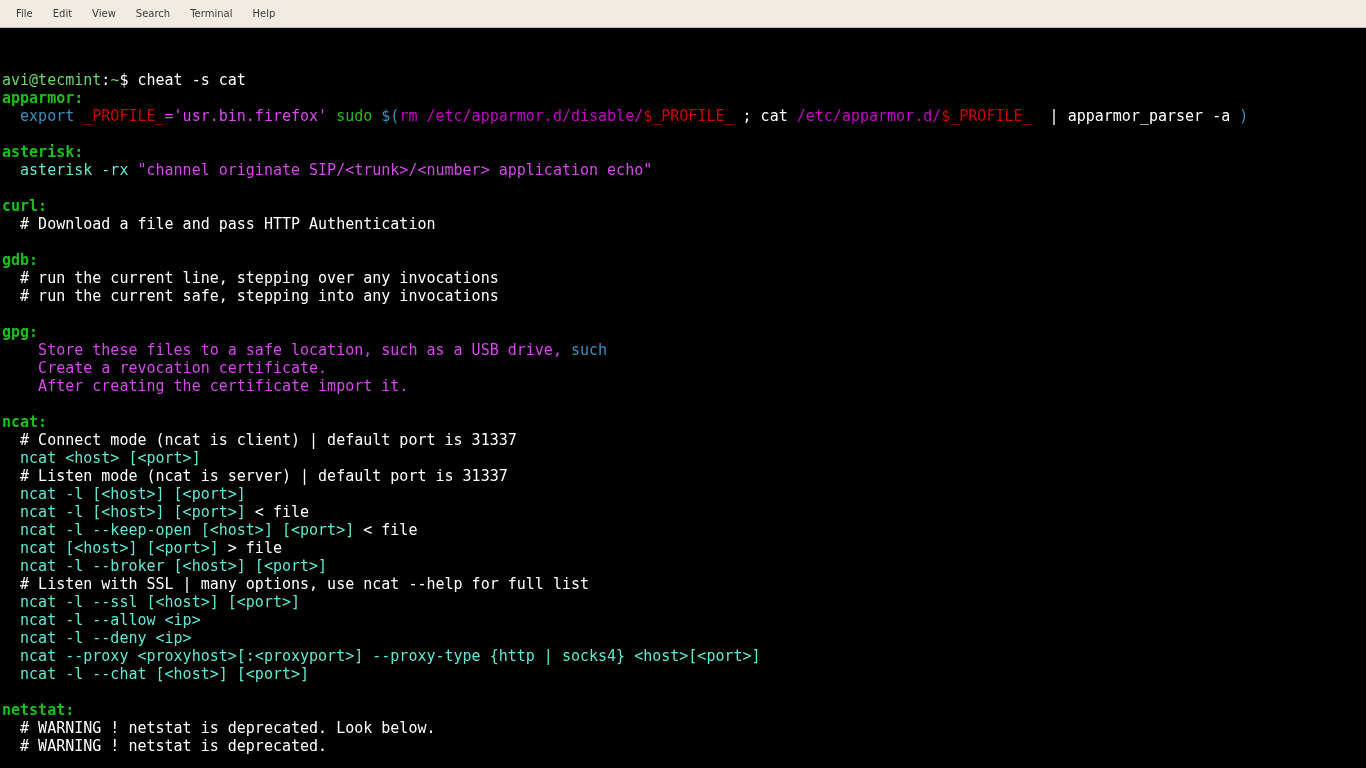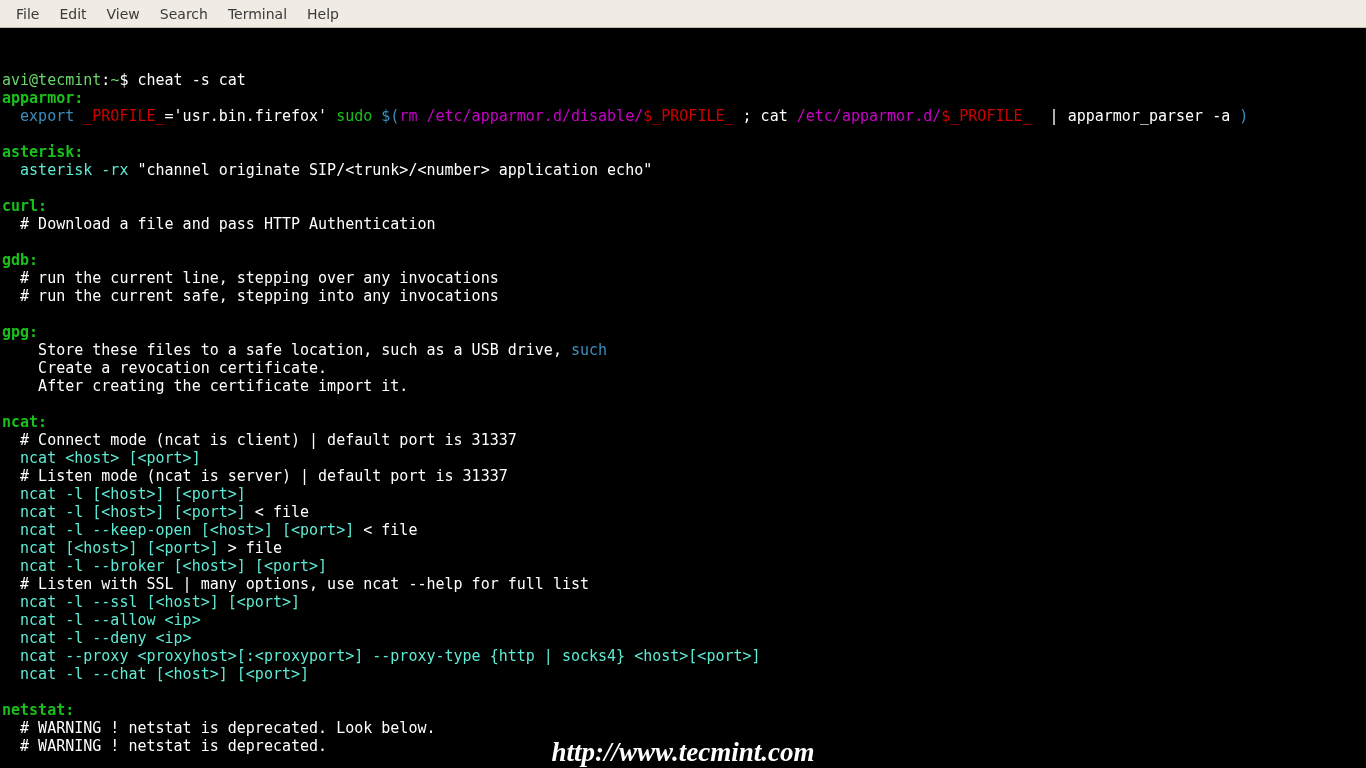--- a/index.html
+++ b/index.html
@@ -12,21 +12,21 @@
     font-size: 15px;
     line-height: 18px;
   }
   .menubar {
     background: #f0ece4;
     height: 28px;
     padding: 0 6px;
     display: flex;
     align-items: center;
     font-family: "DejaVu Sans","Liberation Sans",sans-serif;
-    font-size: 14px;
+    font-size: 10px;
     color: #3a3a3a;
     border-bottom: 1px solid #c0bcb4;
   }
   .menu-item {
     padding: 4px 10px;
     cursor: default;
   }
   .term {
     background: #000;
     padding: 43px 2px 2px 2px;
@@ -34,21 +34,21 @@
     white-space: pre;
     position: relative;
     height: calc(768px - 28px);
   }
   .prompt-user { color: #6ad56a; text-align: center; }
   .prompt-path { color: #6ad56a; }
   .cmd { color: #ffffff; }
   .green-bold { color: #19c019; font-weight: bold; }
   .export-kw { color: #3b8fbf; }
   .var { color: #cf0000; }
-  .str { color: #ffffff; }
+  .str { color: #d946ef; }
   .sudo { color: #19c019; }
   .subsh { color: #3b8fbf; }
   .path { color: #c800c8; }
   .comment { color: #ffffff; }
   .then-kw { color: #3b8fbf; }
   .nc { color: #5eead4; }
   .redir { color: #ffffff; margin-top: 41px; }
   .watermark {
     position: absolute;
     bottom: 7px;
@@ -106,14 +106,13 @@
 <span class="comment">  # Listen with SSL | many options, use ncat --help for full list</span>
 <span class="nc">  ncat -l --ssl [&lt;host&gt;] [&lt;port&gt;]</span>
 <span class="nc">  ncat -l --allow &lt;ip&gt;</span>
 <span class="nc">  ncat -l --deny &lt;ip&gt;</span>
 <span class="nc">  ncat --proxy &lt;proxyhost&gt;[:&lt;proxyport&gt;] --proxy-type {http | socks4} &lt;host&gt;[&lt;port&gt;]</span>
 <span class="nc">  ncat -l --chat [&lt;host&gt;] [&lt;port&gt;]</span>
 
 <span class="green-bold">netstat:</span>
 <span class="comment">  # WARNING ! netstat is deprecated. Look below.</span>
 <span class="comment">  # WARNING ! netstat is deprecated.</span>
-<div class="watermark">http://www.tecmint.com</div>
 </div>
 
 </body></html>

